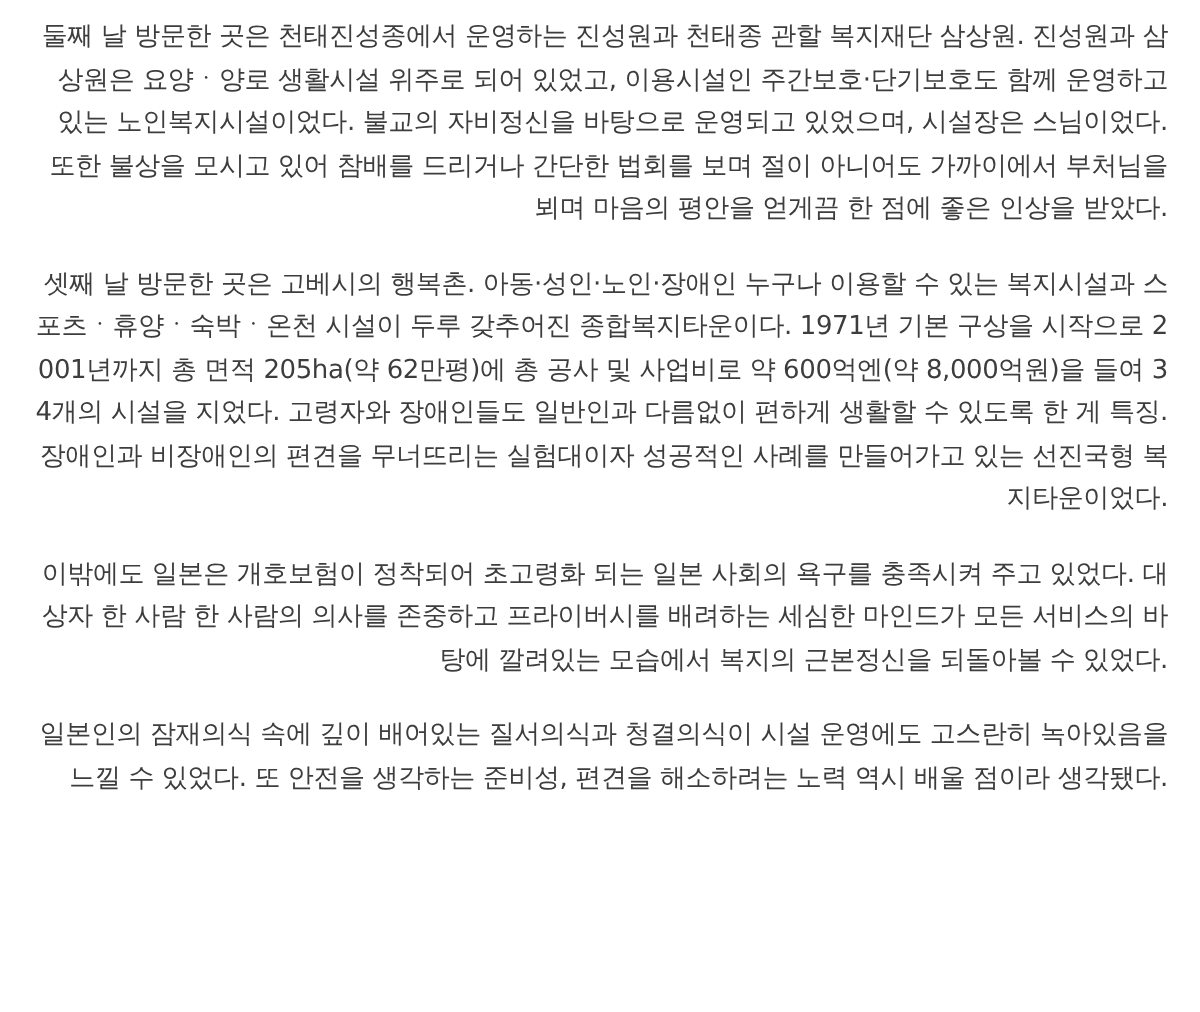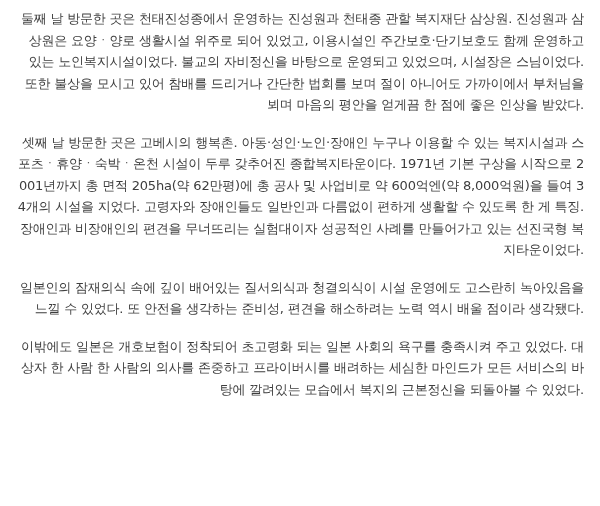--- a/index.html
+++ b/index.html
@@ -27,15 +27,15 @@
     margin: 0 0 16px 0;
     word-break: break-all;
   }
 </style>
 </head>
 <body>
 
 <main class="article">
   <p>둘째 날 방문한 곳은 천태진성종에서 운영하는 진성원과 천태종 관할 복지재단 삼상원. 진성원과 삼상원은 요양ㆍ양로 생활시설 위주로 되어 있었고, 이용시설인 주간보호·단기보호도 함께 운영하고 있는 노인복지시설이었다. 불교의 자비정신을 바탕으로 운영되고 있었으며, 시설장은 스님이었다. 또한 불상을 모시고 있어 참배를 드리거나 간단한 법회를 보며 절이 아니어도 가까이에서 부처님을 뵈며 마음의 평안을 얻게끔 한 점에 좋은 인상을 받았다.</p>
   <p>셋째 날 방문한 곳은 고베시의 행복촌. 아동·성인·노인·장애인 누구나 이용할 수 있는 복지시설과 스포츠ㆍ휴양ㆍ숙박ㆍ온천 시설이 두루 갖추어진 종합복지타운이다. 1971년 기본 구상을 시작으로 2001년까지 총 면적 205ha(약 62만평)에 총 공사 및 사업비로 약 600억엔(약 8,000억원)을 들여 34개의 시설을 지었다. 고령자와 장애인들도 일반인과 다름없이 편하게 생활할 수 있도록 한 게 특징. 장애인과 비장애인의 편견을 무너뜨리는 실험대이자 성공적인 사례를 만들어가고 있는 선진국형 복지타운이었다.</p>
+  <p>이밖에도 일본은 개호보험이 정착되어 초고령화 되는 일본 사회의 욕구를 충족시켜 주고 있었다. 대상자 한 사람 한 사람의 의사를 존중하고 프라이버시를 배려하는 세심한 마인드가 모든 서비스의 바탕에 깔려있는 모습에서 복지의 근본정신을 되돌아볼 수 있었다.</p>
   <p>일본인의 잠재의식 속에 깊이 배어있는 질서의식과 청결의식이 시설 운영에도 고스란히 녹아있음을 느낄 수 있었다. 또 안전을 생각하는 준비성, 편견을 해소하려는 노력 역시 배울 점이라 생각됐다.</p>
-  <p>이밖에도 일본은 개호보험이 정착되어 초고령화 되는 일본 사회의 욕구를 충족시켜 주고 있었다. 대상자 한 사람 한 사람의 의사를 존중하고 프라이버시를 배려하는 세심한 마인드가 모든 서비스의 바탕에 깔려있는 모습에서 복지의 근본정신을 되돌아볼 수 있었다.</p>
 </main>
 
 </body></html>

